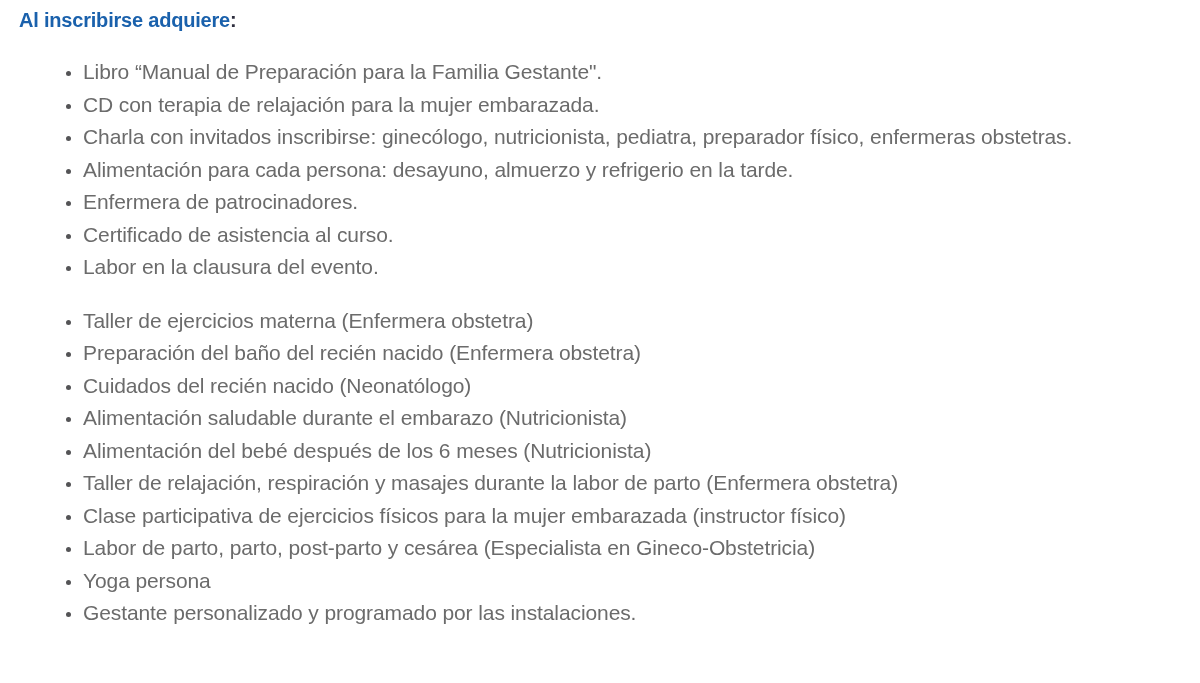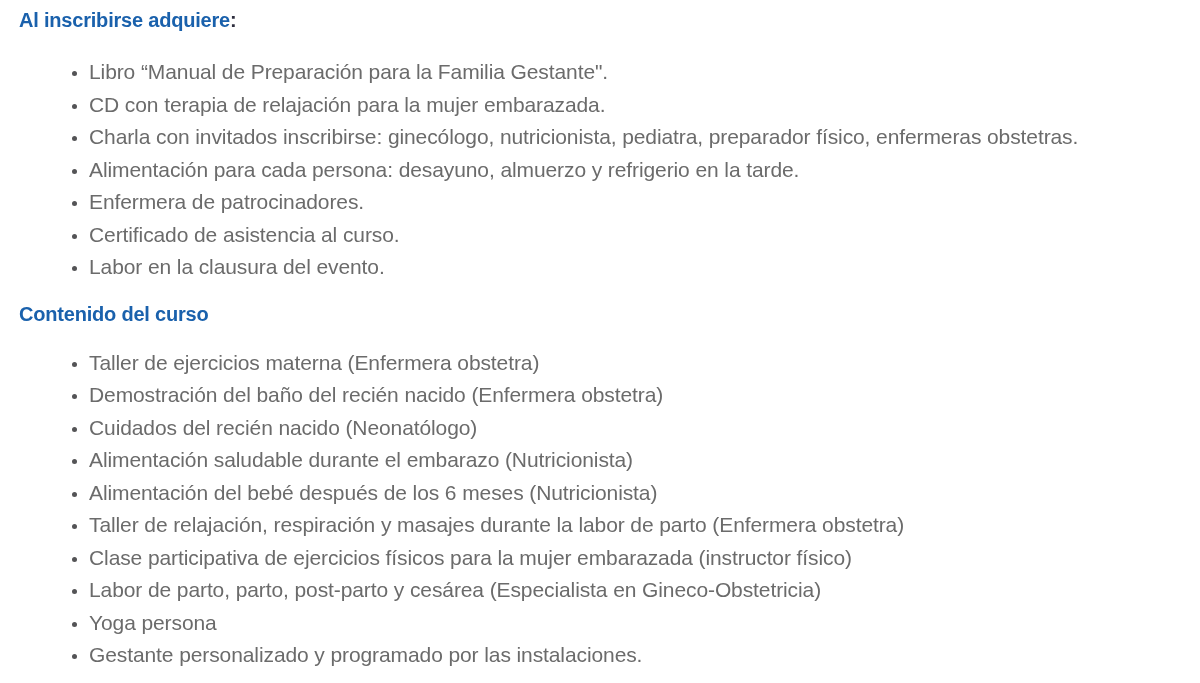--- a/index.html
+++ b/index.html
@@ -25,21 +25,21 @@
     letter-spacing: -0.2px;
   }
   h2.section-heading .heading-colon {
     color: #2e2e3e;
     font-weight: bold;
   }
   h2.heading-second {
     margin-top: 18px;
   }
   ul.bullet-list {
-    margin: 10px;
+    margin: 4px;
     padding: 0 0 0 60px;
     list-style: disc outside;
   }
   ul.list-first {
     margin-top: 24px;
   }
   ul.list-second {
     margin-top: 21px;
   }
   ul.bullet-list li {
@@ -64,25 +64,24 @@
   <ul class="bullet-list list-first">
     <li>Libro “Manual de Preparación para la Familia Gestante".</li>
     <li>CD con terapia de relajación para la mujer embarazada.</li>
     <li>Charla con invitados inscribirse: ginecólogo, nutricionista, pediatra, preparador físico, enfermeras obstetras.</li>
     <li>Alimentación para cada persona: desayuno, almuerzo y refrigerio en la tarde.</li>
     <li>Enfermera de patrocinadores.</li>
     <li>Certificado de asistencia al curso.</li>
     <li>Labor en la clausura del evento.</li>
   </ul>
 
-  <h2 class="section-heading heading-second"><span>Contenido del curso</span><span class="heading-colon"></span></h2>
 
   <ul class="bullet-list list-second">
     <li>Taller de ejercicios materna (Enfermera obstetra)</li>
-    <li>Demostración del baño del recién nacido (Enfermera obstetra)</li>
+    <li>Preparación del baño del recién nacido (Enfermera obstetra)</li>
     <li>Cuidados del recién nacido (Neonatólogo)</li>
     <li>Alimentación saludable durante el embarazo (Nutricionista)</li>
     <li>Alimentación del bebé después de los 6 meses (Nutricionista)</li>
     <li>Taller de relajación, respiración y masajes durante la labor de parto (Enfermera obstetra)</li>
     <li>Clase participativa de ejercicios físicos para la mujer embarazada (instructor físico)</li>
     <li>Labor de parto, parto, post-parto y cesárea (Especialista en Gineco-Obstetricia)</li>
     <li>Yoga persona</li>
     <li>Gestante personalizado y programado por las instalaciones.</li>
   </ul>
 

